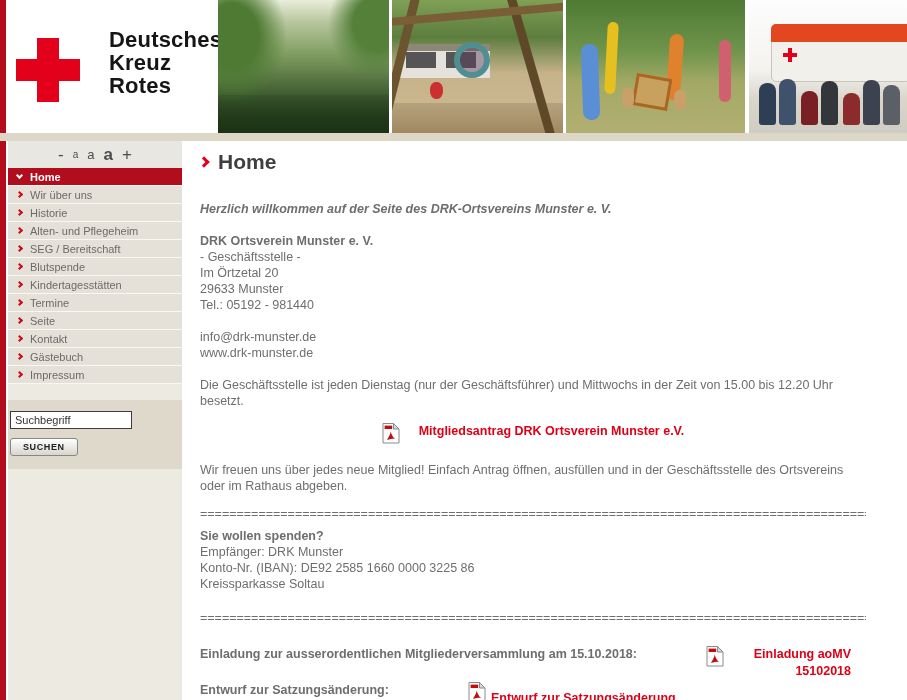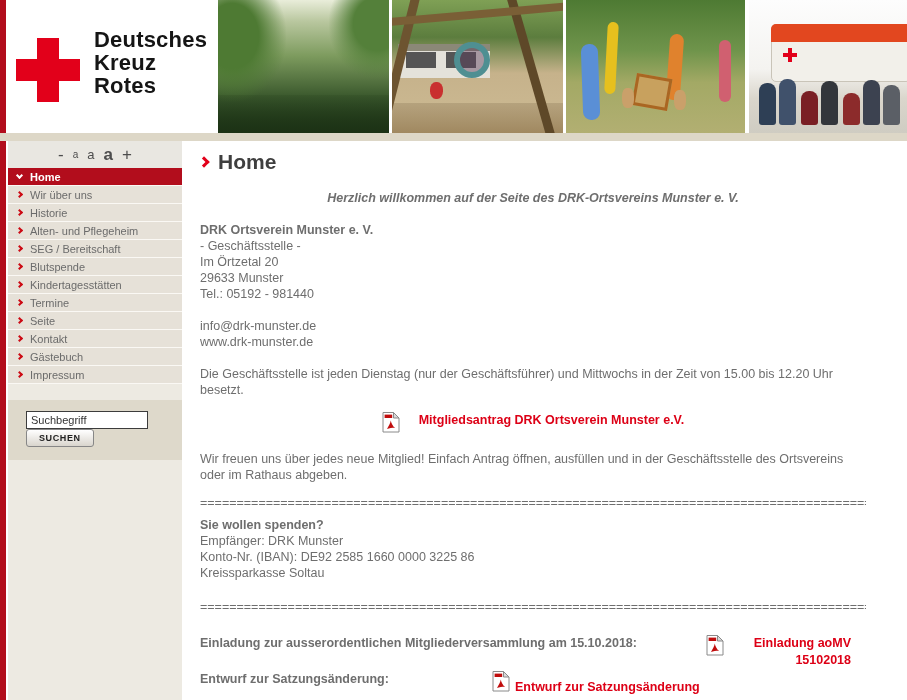--- a/index.html
+++ b/index.html
@@ -5,21 +5,21 @@
   * { box-sizing: border-box; margin: 0; padding: 0; }
   html,body { width:907px; height:700px; }
   body {
     font-family: "Liberation Sans", sans-serif;
     background:#fff; position:relative; overflow:hidden;
   }
   .red-edge { position:absolute; left:0; top:0; width:6px; height:700px; background:#b20d1c; }
 
   
   .header { position:absolute; left:6px; top:0; width:901px; height:133px; background:#fff; }
-  .logo { position:absolute; left:10px; top:28px; display:flex; text-decoration:none; cursor:pointer; }
+  .logo { position:absolute; left:10px; top:28px; display:flex; text-decoration:none; cursor:pointer;gap:15px; }
   .cross { position:relative; width:64px; height:64px; margin-top:10px; }
   .cross .h { position:absolute; left:0; top:21px; width:64px; height:22px; background:#e2001a; }
   .cross .v { position:absolute; left:21px; top:0; width:22px; height:64px; background:#e2001a; }
   .logo-text { margin-left:14px; font-size:22px; line-height:23px; font-weight:bold; color:#151515; letter-spacing:.2px; }
 
   .photo { position:absolute; top:0; height:133px; overflow:hidden; }
   .photo > div { position:absolute; }
   .ph1 { left:212px; width:171px; background:linear-gradient(180deg,#e9edda 0%,#b9c79f 16%,#7d9b5e 42%,#3c5a2e 72%,#213a1a 100%); }
   .ph1 .bld { left:28px; top:36px; width:150px; height:48px; transform:skewY(-7deg);
               background:repeating-linear-gradient(180deg,#e7d58c 0 10px,#a89а5c 10px 13px,#b3a35f 13px 16px); }
@@ -66,53 +66,53 @@
   .fs-dec,.fs-inc { font-size:17px; }
   .fs-s { font-size:10px; } .fs-m { font-size:13px; } .fs-l { font-size:17px; font-weight:bold; }
   .menu { list-style:none; }
   .menu li { height:18px; display:flex; align-items:center; padding-left:9px;
              background:#e6e1d8; border-bottom:1px solid #faf8f4;
              font-size:11px; color:#6b6b6b; cursor:pointer; }
   .chev { display:inline-block; width:5px; height:5px; border-right:2px solid #cc0a14; border-bottom:2px solid #cc0a14;
           transform:rotate(-45deg); margin-right:8px; flex:none; }
   .menu li.active { background:#b20d1c; color:#fff; font-weight:bold; }
   .menu li.active .chev { border-color:#fff; transform:rotate(45deg); margin-top:-3px; }
-  .search-panel { margin-top:16px; background:#ded9cb; padding:10px 18px 13px; }
+  .search-panel { margin-top:16px; background:#ded9cb; padding:10px 2px 13px; }
   .search-panel input { width:122px; height:18px; border:1px solid #3c3c3c; font-size:11px; padding:1px 4px;
                         color:#333; font-family:"Liberation Sans",sans-serif; background:#fff; }
-  .search-panel button { display:block; font-size:9px; font-weight:bold; letter-spacing:.6px;
+  .search-panel button { display:block; margin-top:9px; font-size:9px; font-weight:bold; letter-spacing:.6px;
                          padding:3px 12px; color:#222; background:linear-gradient(#ffffff,#d9d5cd);
                          border:1px solid #878787; border-radius:3px; cursor:pointer;
                          font-family:"Liberation Sans",sans-serif; }
 
   
   .content { position:absolute; left:200px; top:150px; width:666px; font-size:12.5px; line-height:16px; color:#6e6e6e; }
   .title-row { display:flex; align-items:center; }
   .title-chev { width:8px; height:8px; border-right:3px solid #e2001a; border-bottom:3px solid #e2001a;
                 transform:rotate(-45deg); margin-right:10px; flex:none; }
   h1 { font-size:21px; color:#3f3f3f; font-weight:bold; line-height:24px; }
-  .welcome { margin-top:16px; font-weight:bold; font-style:italic;text-align:center; }
+  .welcome { margin-top:27px; font-weight:bold; font-style:italic; }
   .addr { margin-top:16px; }
   .addr .b, .b { font-weight:bold; }
   .emails { margin-top:16px; }
   .hours { margin-top:16px; }
   .pdf-center { margin-top:14px; display:flex; justify-content:center; align-items:flex-start; }
   a.pdf-link { color:#dd0016; font-weight:bold; text-decoration:none; cursor:pointer; }
   .pdf-center a.pdf-link { display:inline-block; max-width:272px; text-align:center; margin-left:19px; line-height:17px; }
   .pdf-ico { flex:none; display:inline-block; }
   .member { margin-top:14px; }
   .sep { margin-top:12px; white-space:nowrap; overflow:hidden; letter-spacing:0; }
   .donate { margin-top:6px; }
   .sep2 { margin-top:18px; }
   .pdf-row { margin-top:20px; display:flex; align-items:flex-start; }
   .pdf-row .label { font-weight:bold; }
   .row1 .linkbox { margin-left:auto; display:flex; align-items:flex-start; width:160px; }
   .row1 a.pdf-link { margin-left:5px; display:inline-block; max-width:122px; line-height:17px;text-align:right; }
   .row2 { margin-top:2px; }
-  .row2 .label { width:292px; flex:none; }
+  .row2 .label { width:268px; flex:none; }
   .row2 .linkbox { display:flex; align-items:flex-end; }
   .row2 a.pdf-link { margin-left:5px; line-height:17px; }
 </style>
 </head>
 <body>
 
 <div class="red-edge"></div>
 
 <div class="header">
   <a class="logo">

